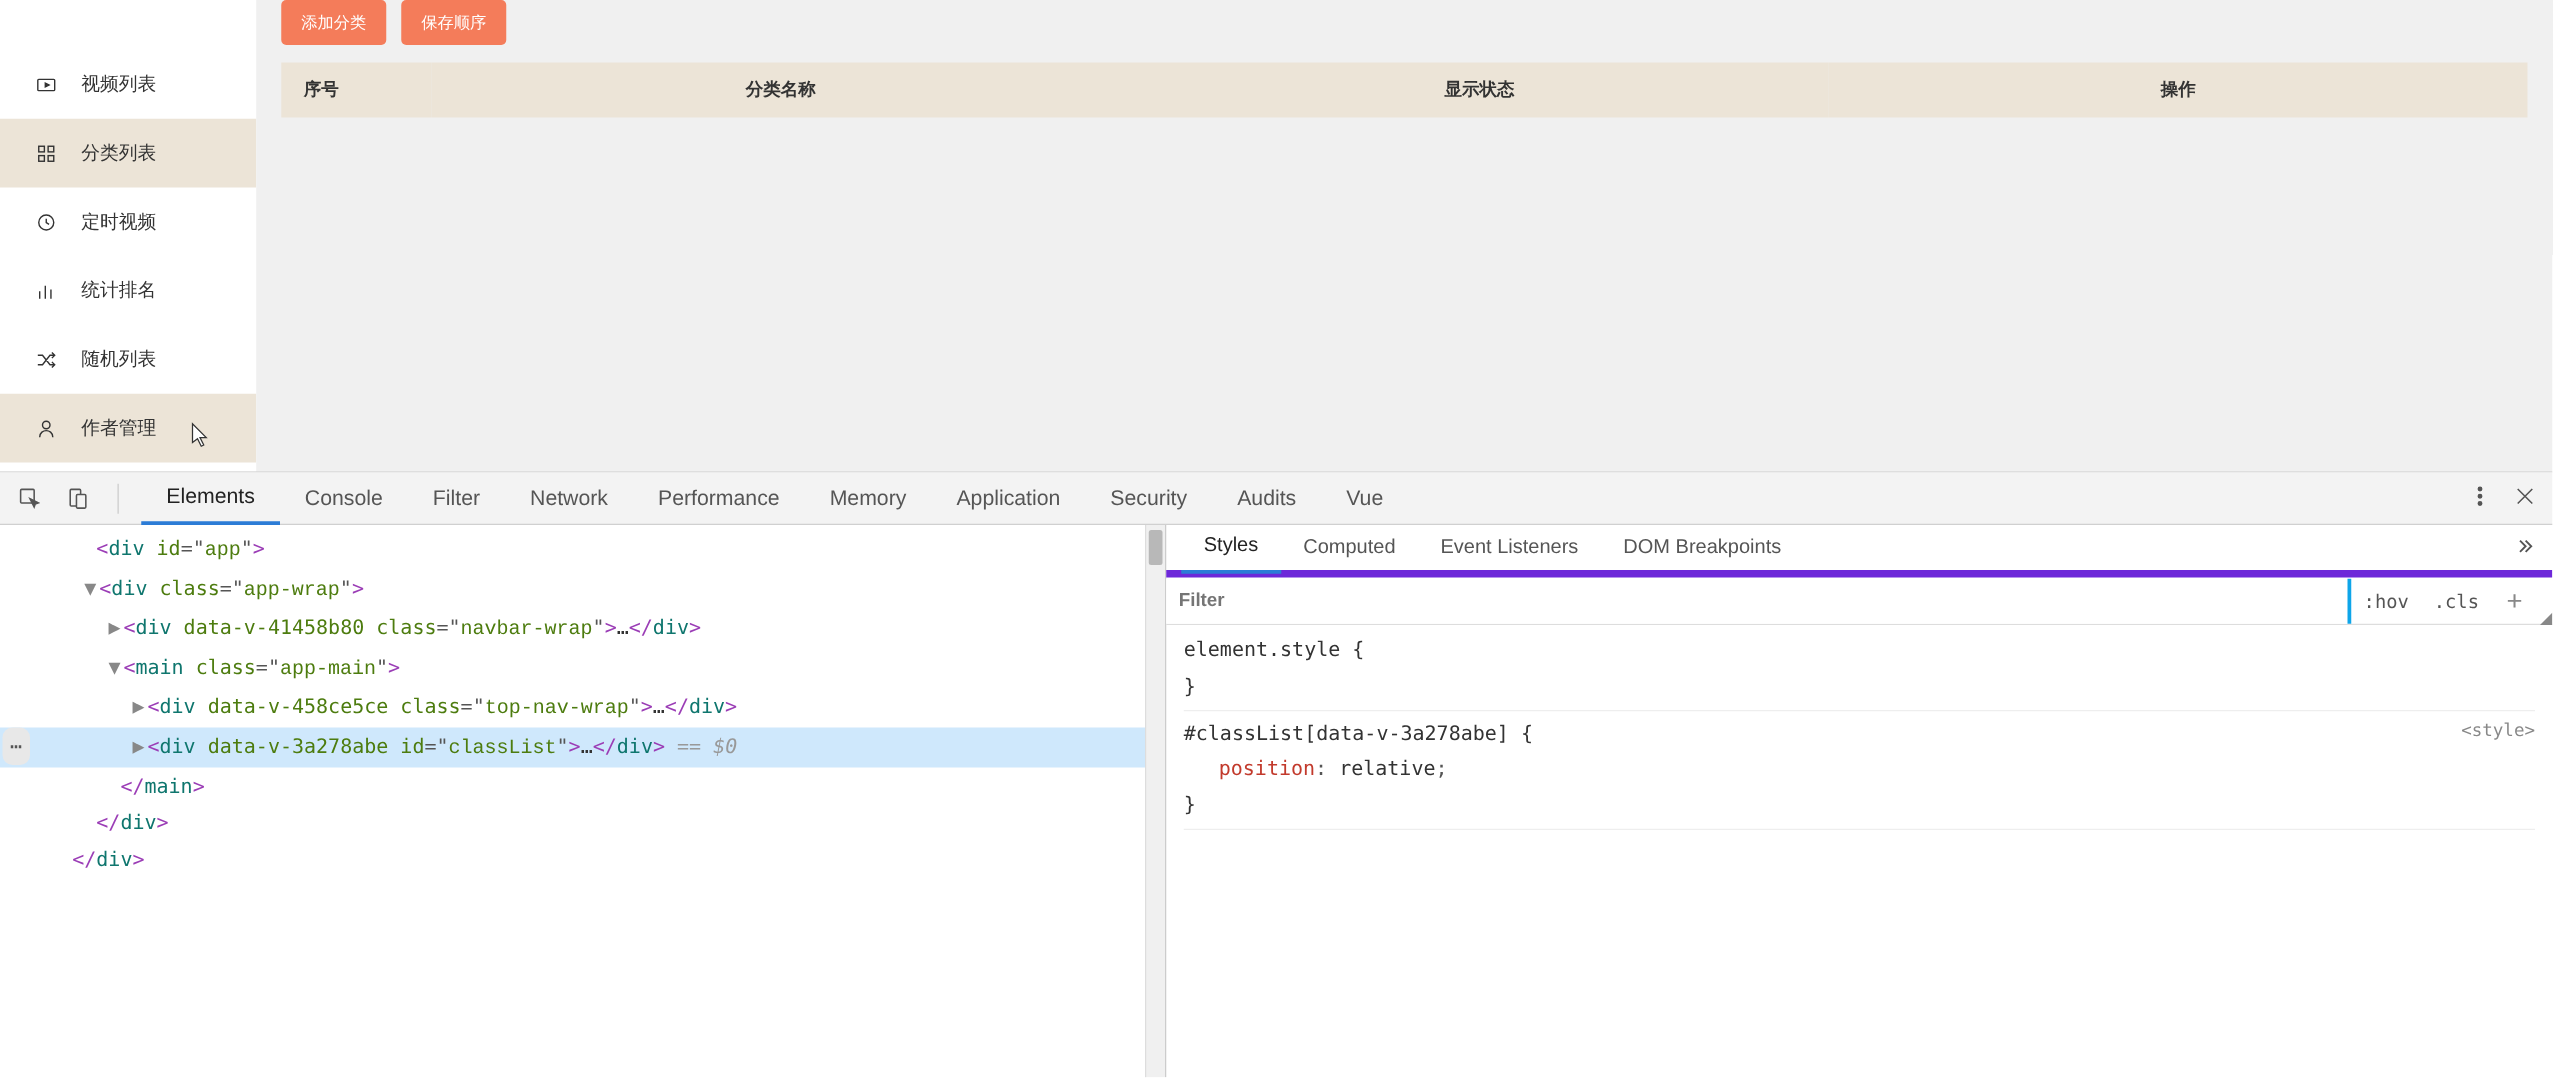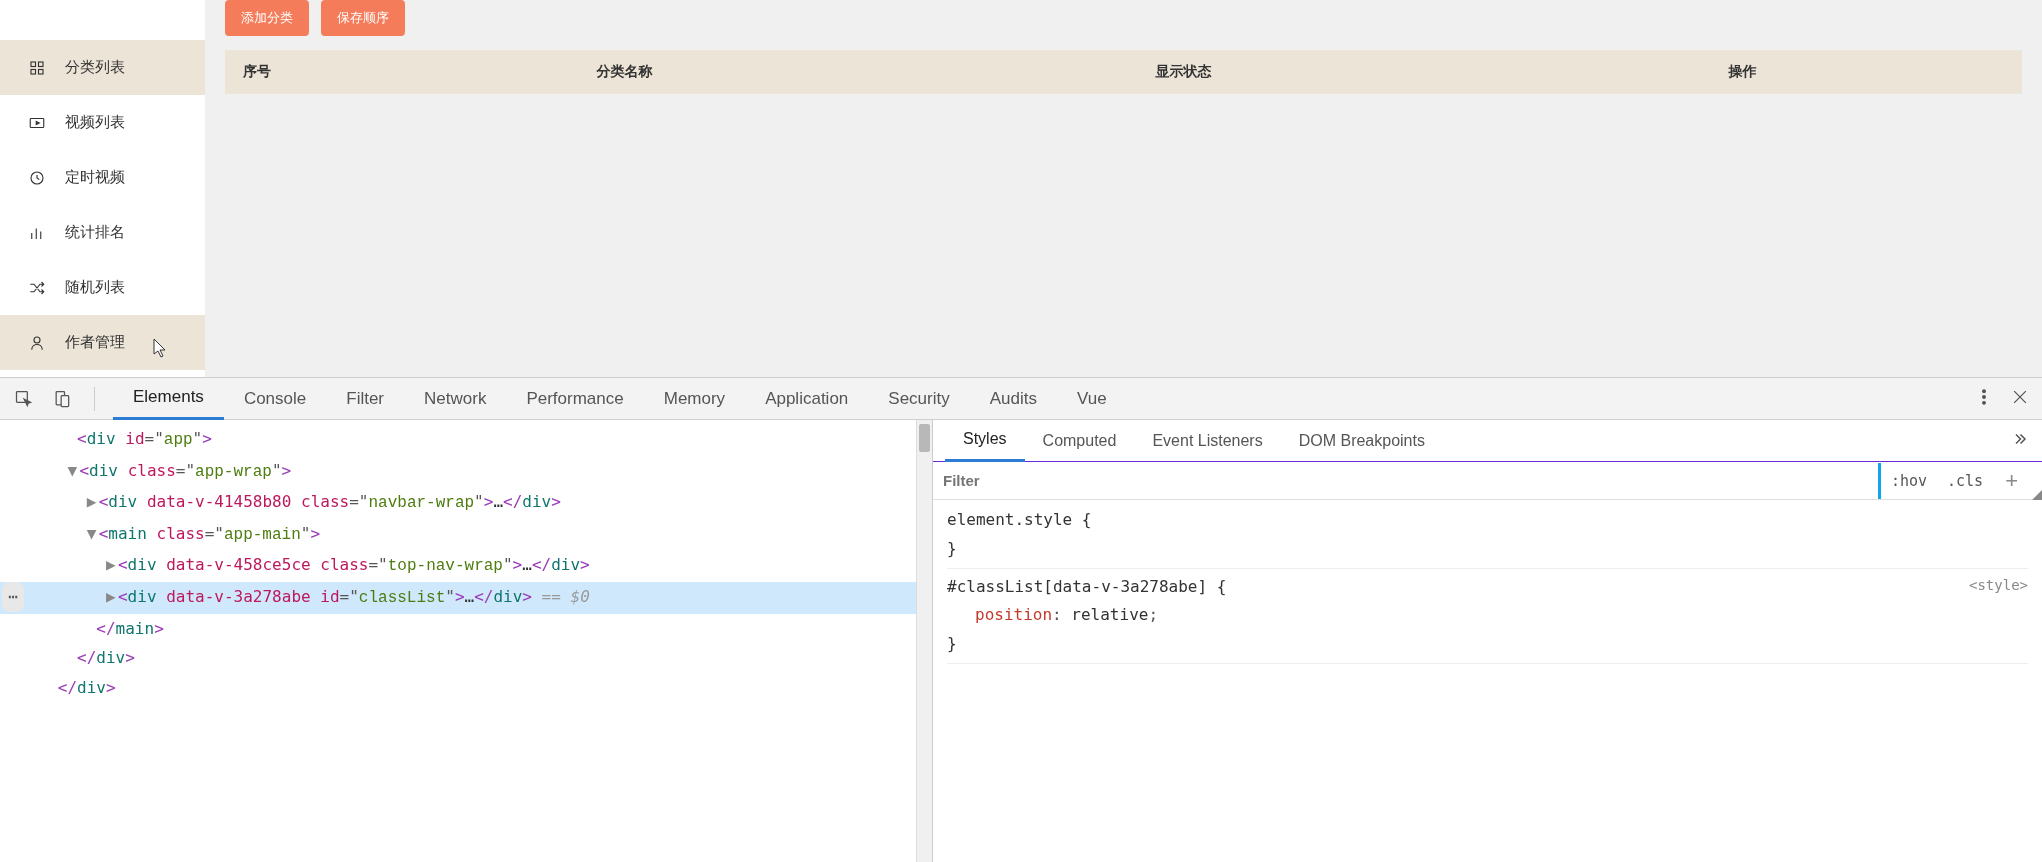--- a/index.html
+++ b/index.html
@@ -186,21 +186,21 @@
 }
 .dt-elements .ln {
   white-space: pre;
   padding-right: 10px;
 }
 .dt-elements .hl {
   background: #cfe8fc;
 }
 .tag-bracket { color: #9b3db6; }
 .tagname { color: #0f766e; }
-.attrn { color: #be185d; margin-top: 12px; }
+.attrn { color: #4d7c0f; margin-top: 12px; }
 .attrv { color: #4d7c0f; font-family: Liberation Mono, monospace; }
 .eq { color: #555; }
 .ellip-dots {
   background: #e8e8e8;
   color: #555;
   border-radius: 8px;
   padding: 0 6px;
   position: absolute;
   left: 2px;
 }
@@ -231,21 +231,21 @@
   flex: 1;
   border-left: 1px solid #ccc;
   display: flex;
   flex-direction: column;
   font-family: "Segoe UI", -apple-system, sans-serif;
 }
 .st-tabs {
   height: 42px;
   display: flex;
   align-items: center;
-  border-bottom: 1px solid #6d28d9;
+  border-bottom: 6px solid #6d28d9;
   padding-left: 12px;
 }
 .st-tab {
   padding: 0 18px;
   height: 42px;
   display: inline-flex;
   align-items: center;
   font-size: 16px;
   color: #555;
   cursor: pointer;
@@ -350,39 +350,39 @@
 .cursor-ptr svg {
   width: 18px;
   height: 24px;
 }
 </style>
 </head>
 <body>
 
 <div class="app-top">
   <div class="sidebar">
+    <div class="side-item">
+      <span class="icon">
+        <svg viewBox="0 0 24 24">
+            <rect x="3" y="6" width="18" height="12" rx="1"></rect>
+            <polygon points="11,10 15,12 11,14" fill="#333"></polygon>
+          </svg>
+      </span>
+      <span>视频列表</span>
+    </div>
     <div class="side-item active">
       <span class="icon">
         <svg viewBox="0 0 24 24">
             <rect x="4" y="4" width="6" height="6"></rect>
             <rect x="14" y="4" width="6" height="6"></rect>
             <rect x="4" y="14" width="6" height="6"></rect>
             <rect x="14" y="14" width="6" height="6"></rect>
           </svg>
       </span>
       <span>分类列表</span>
-    </div>
-    <div class="side-item">
-      <span class="icon">
-        <svg viewBox="0 0 24 24">
-            <rect x="3" y="6" width="18" height="12" rx="1"></rect>
-            <polygon points="11,10 15,12 11,14" fill="#333"></polygon>
-          </svg>
-      </span>
-      <span>视频列表</span>
     </div>
     <div class="side-item">
       <span class="icon">
         <svg viewBox="0 0 24 24">
             <circle cx="12" cy="12" r="8"></circle>
             <path d="M12 8 L12 12 L15 14"></path>
           </svg>
       </span>
       <span>定时视频</span>
     </div>

